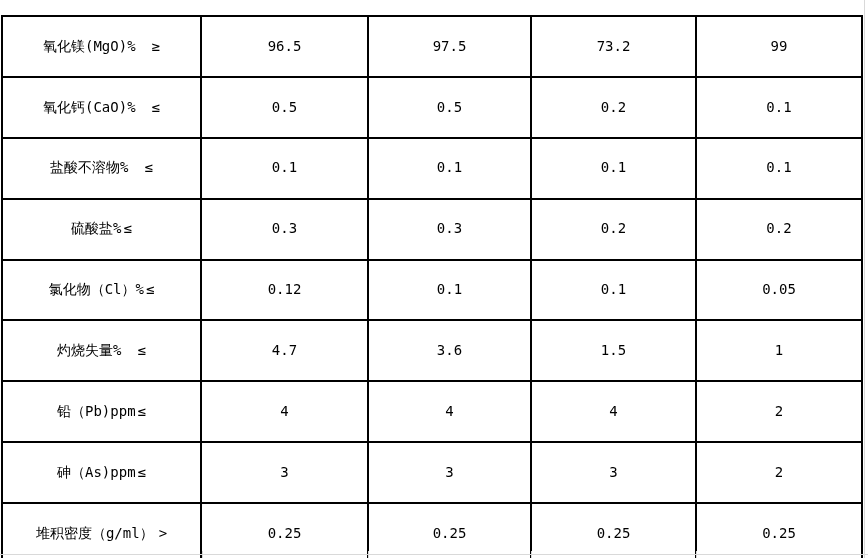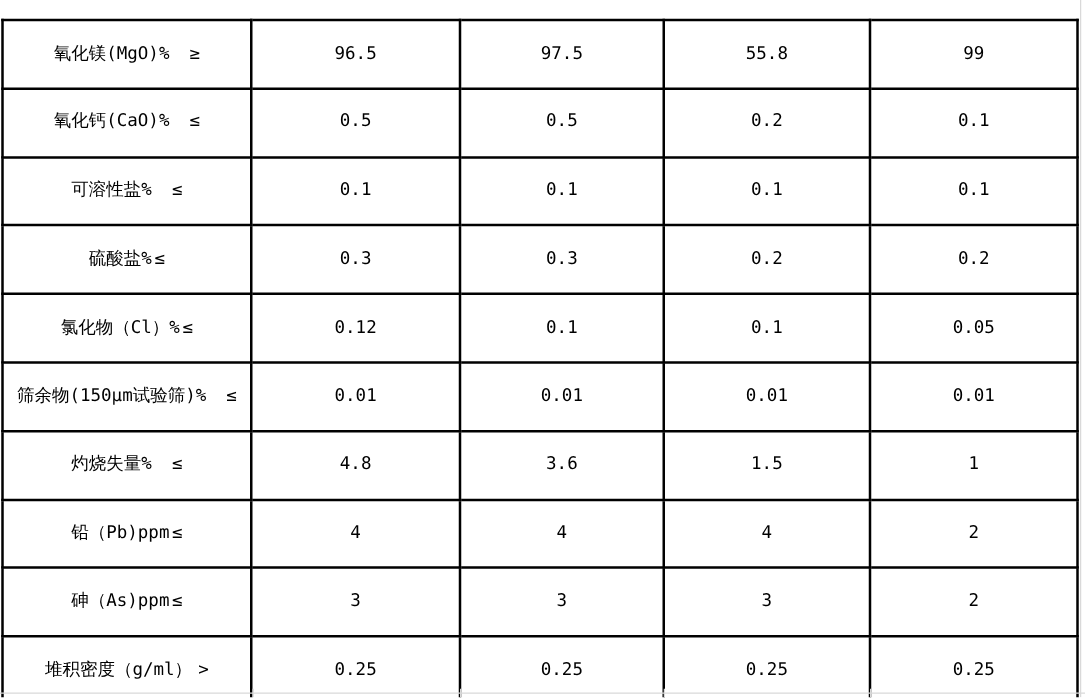--- a/index.html
+++ b/index.html
@@ -68,61 +68,54 @@
       <col style="width:167px">
       <col style="width:163px">
       <col style="width:165px">
       <col style="width:166px">
     </colgroup>
     <tbody>
       <tr>
         <td class="label-cell"><span>氧化镁(MgO)%</span><span class="op gap">≥</span></td>
         <td>96.5</td>
         <td>97.5</td>
-        <td>55.8</td>
+        <td>73.2</td>
         <td>99</td>
       </tr>
       <tr>
         <td class="label-cell"><span>氧化钙(CaO)%</span><span class="op gap">≤</span></td>
         <td>0.5</td>
         <td>0.5</td>
         <td>0.2</td>
         <td>0.1</td>
       </tr>
       <tr>
-        <td class="label-cell"><span>可溶性盐%</span><span class="op gap">≤</span></td>
+        <td class="label-cell"><span>盐酸不溶物%</span><span class="op gap">≤</span></td>
         <td>0.1</td>
         <td>0.1</td>
         <td>0.1</td>
         <td>0.1</td>
       </tr>
       <tr>
         <td class="label-cell"><span>硫酸盐%</span><span class="op">≤</span></td>
         <td>0.3</td>
         <td>0.3</td>
         <td>0.2</td>
         <td>0.2</td>
       </tr>
       <tr>
         <td class="label-cell"><span>氯化物（Cl）%</span><span class="op">≤</span></td>
         <td>0.12</td>
         <td>0.1</td>
         <td>0.1</td>
         <td>0.05</td>
       </tr>
       <tr>
-        <td class="label-cell"><span>筛余物(150μm试验筛)%</span><span class="op gap">≤</span></td>
-        <td>0.01</td>
-        <td>0.01</td>
-        <td>0.01</td>
-        <td>0.01</td>
-      </tr>
-      <tr>
         <td class="label-cell"><span>灼烧失量%</span><span class="op gap">≤</span></td>
-        <td>4.8</td>
+        <td>4.7</td>
         <td>3.6</td>
         <td>1.5</td>
         <td>1</td>
       </tr>
       <tr>
         <td class="label-cell"><span>铅（Pb)ppm</span><span class="op">≤</span></td>
         <td>4</td>
         <td>4</td>
         <td>4</td>
         <td>2</td>

